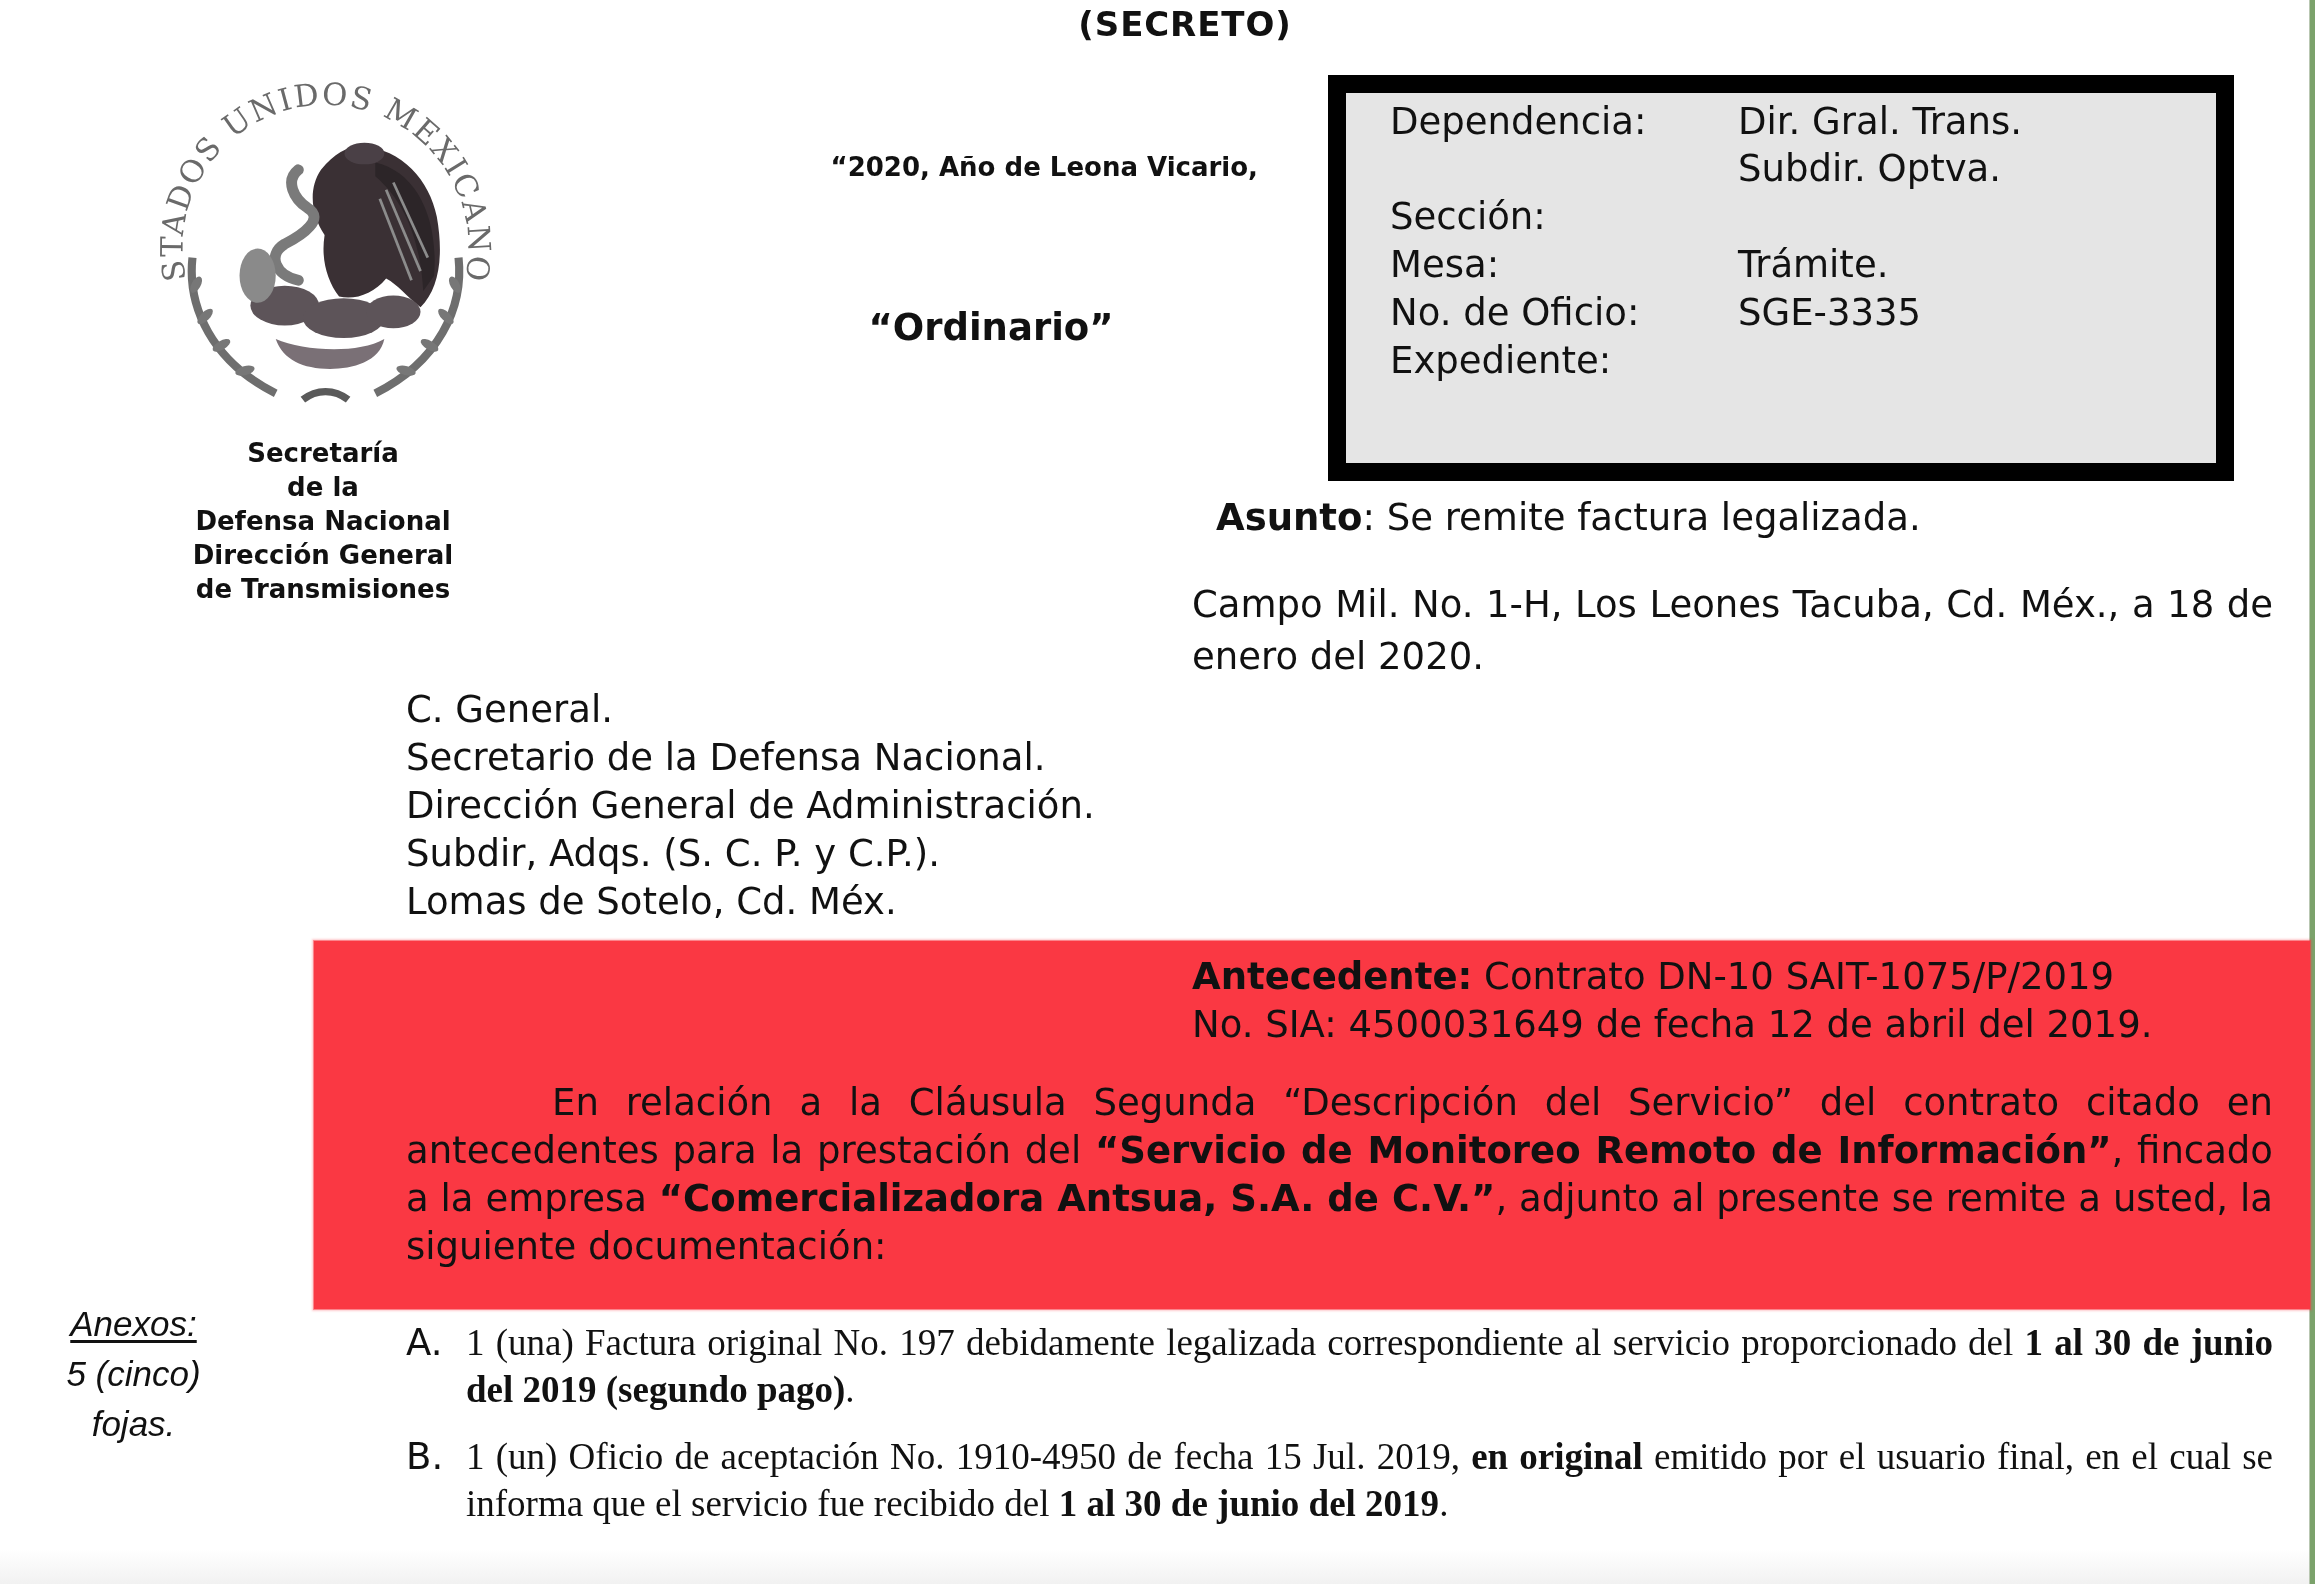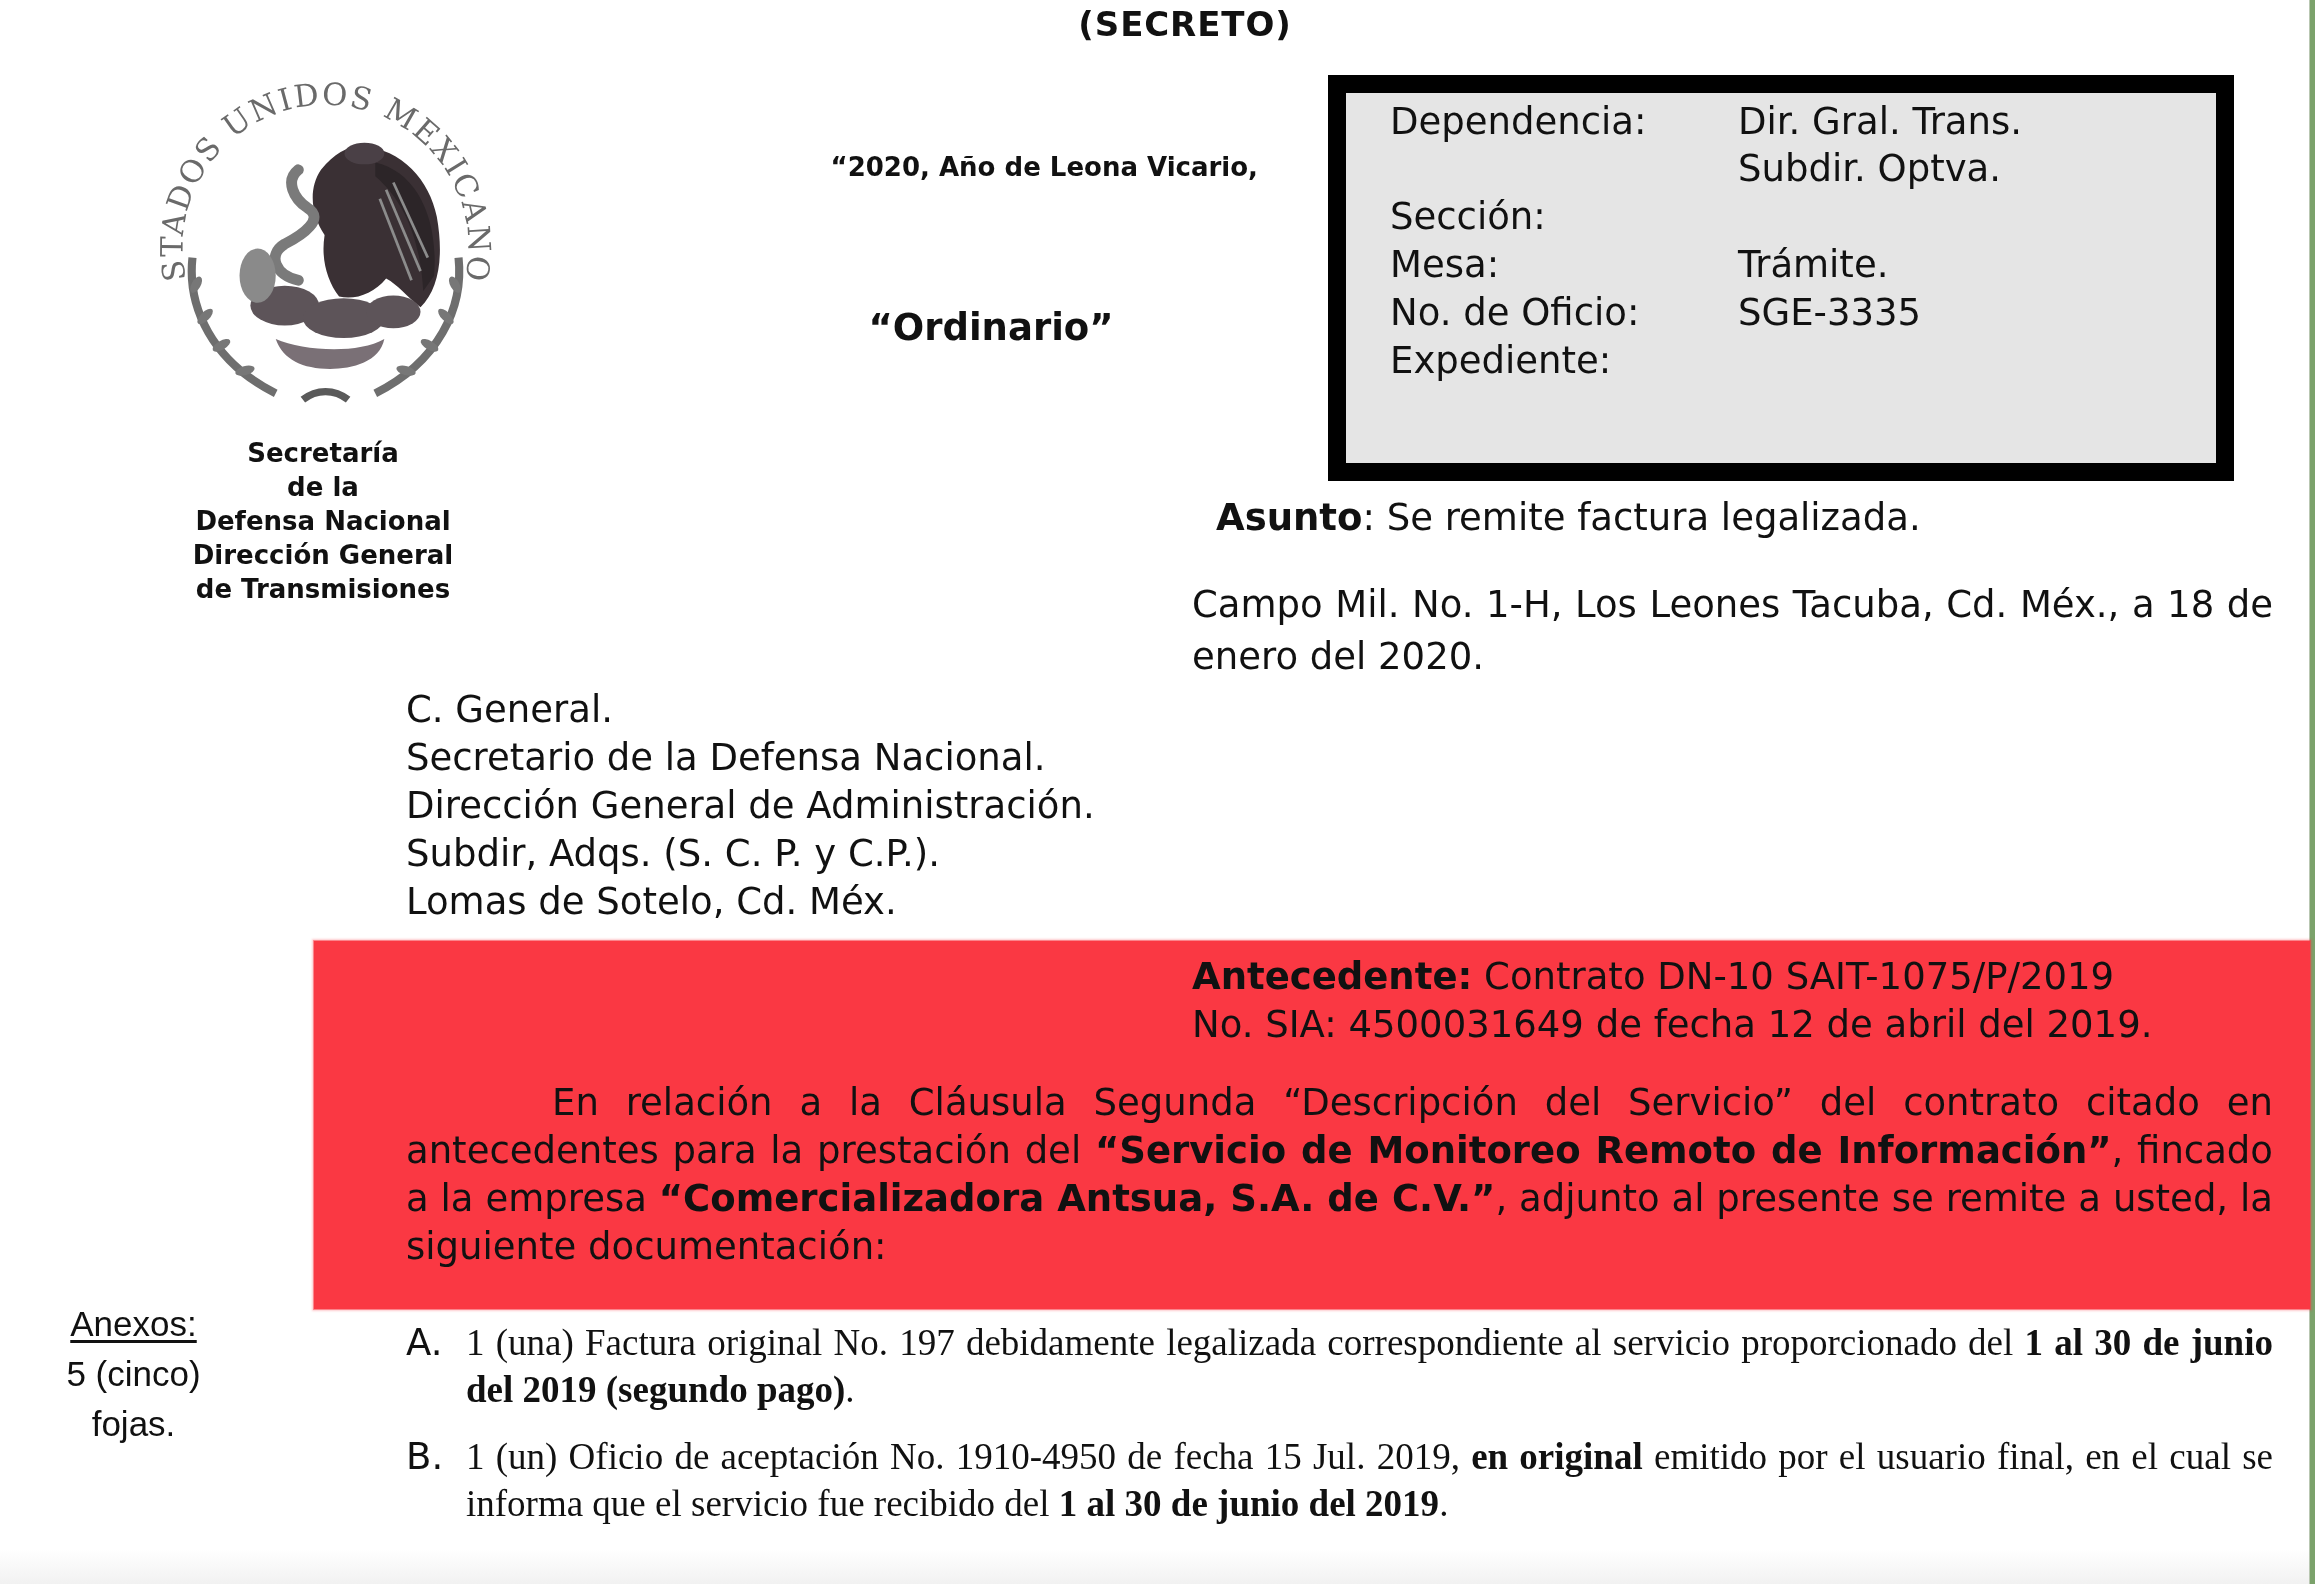--- a/index.html
+++ b/index.html
@@ -55,21 +55,21 @@
   }
   .antecedente { left:1192px; top:953px; font-size:37px; line-height:48px; }
   .antecedente b { font-weight:bold; }
   .para {
     left:406px; top:1079px; width:1867px; font-size:37px; line-height:48px;
     text-align:justify; text-indent:146px;
   }
   .para b { font-weight:bold; }
   .anexos {
     left:43px; width:181px; top:1299px; text-align:center;
-    font-family:"Liberation Sans", sans-serif; font-size:35px; line-height:50px;
+    font-family:"Liberation Sans", sans-serif; font-size:35px; line-height:50px;font-style:italic;
   }
   .anexos .u { text-decoration:underline; text-underline-offset:3.6px; }
   .list { left:406px; top:1319px; width:1867px; font-size:37px; line-height:47px; }
   .list .item { display:flex; margin-bottom:20px; }
   .list .mark { width:60px; flex:none; }
   .list .txt { flex:1; text-align:justify; text-align-last:left;font-family:Liberation Serif, serif; }
   .list b { font-weight:bold; }
 </style>
 </head>
 <body>

